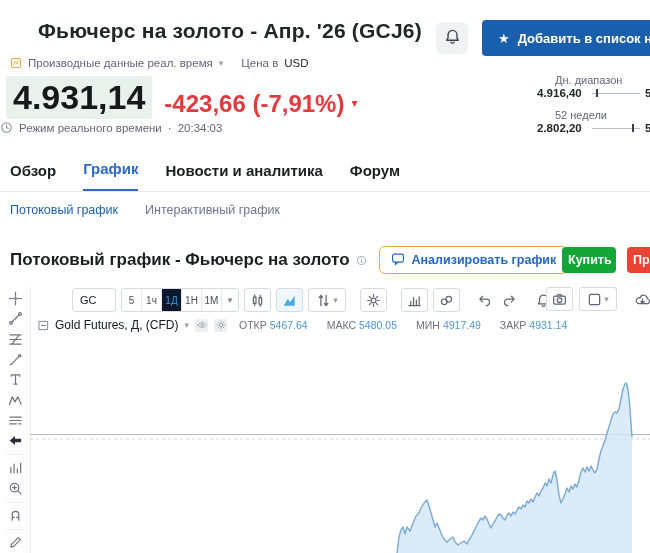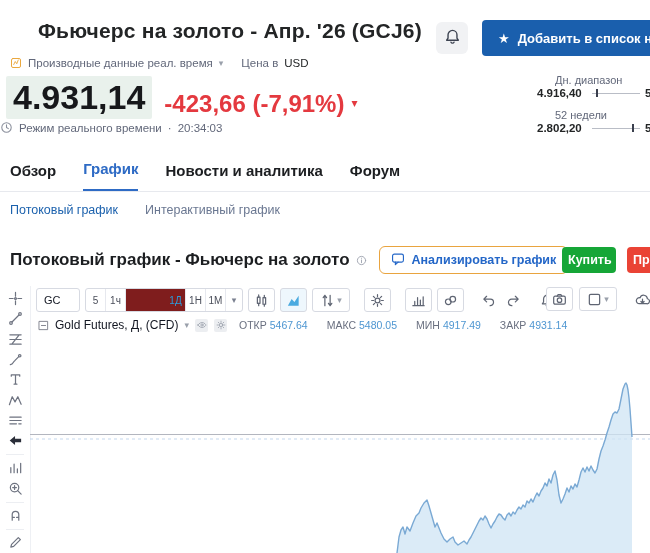--- a/index.html
+++ b/index.html
@@ -54,25 +54,25 @@
   .sellbtn{left:627px;top:247px;width:64px;height:26px;background:var(--sell_red,#ea4335);color:#fff;border:none;
     border-radius:4px;font-size:12.5px;font-weight:700;cursor:pointer;font-family:inherit;}
   
   .lefttools{left:0;top:286px;width:31px;height:267px;border-right:1px solid #eef0f4;display:flex;
     flex-direction:column;align-items:center;padding-top:3px;box-sizing:border-box;}
   .tool{width:28px;height:23px;display:flex;align-items:center;justify-content:center;color:#6e7380;cursor:pointer;margin-bottom:1px;}
   .tool.solid{color:#2a2e39;}
   .toolsep{width:18px;height:1px;background:#eceef2;margin:3px 0;}
   .toolbar{left:36px;top:287px;height:26px;display:flex;align-items:center;gap:5px;}
   .symbolbox{width:44px;height:24px;border:1px solid #d7dae2;border-radius:3px;display:flex;align-items:center;
-    padding-left:7px;font-size:11px;color:#131722;box-sizing:border-box;cursor:text;}
+    padding-left:7px;font-size:11px;color:#131722;box-sizing:border-box;cursor:text;margin-left:36px;}
   .tfgroup{display:flex;border:1px solid #d7dae2;border-radius:3px;height:24px;box-sizing:border-box;overflow:hidden;}
   .tf{width:19px;display:flex;align-items:center;justify-content:center;font-size:10px;color:#4a4e5a;
     border-right:1px solid #e6e8ee;cursor:pointer;}
-  .tf.active{color:var(--tf_active,#2d9cdb);background:#7f1d1d;padding-left:40px;}
+  .tf.active{color:var(--tf_active,#2d9cdb);background:#0f172a;}
   .tfcaret{width:16px;display:flex;align-items:center;justify-content:center;color:#7a8090;}
   .btnbox{width:27px;height:24px;border:1px solid #d7dae2;border-radius:3px;background:#fff;display:flex;
     align-items:center;justify-content:center;color:#5f6573;cursor:pointer;box-sizing:border-box;}
   .btnbox.active{color:var(--tf_active,#2d9cdb);background:#eef7fd;}
   .btnbox.wcaret{width:38px;gap:2px;}
   .plain{border:none;background:transparent;width:20px;}
   .grp{margin-left:9px;}
   .righttools{left:546px;top:287px;display:flex;align-items:center;gap:6px;}
   .legend{left:38px;top:318px;display:flex;align-items:center;gap:6px;}
   .legend .boxminus{color:#787b86;display:flex;cursor:pointer;}

